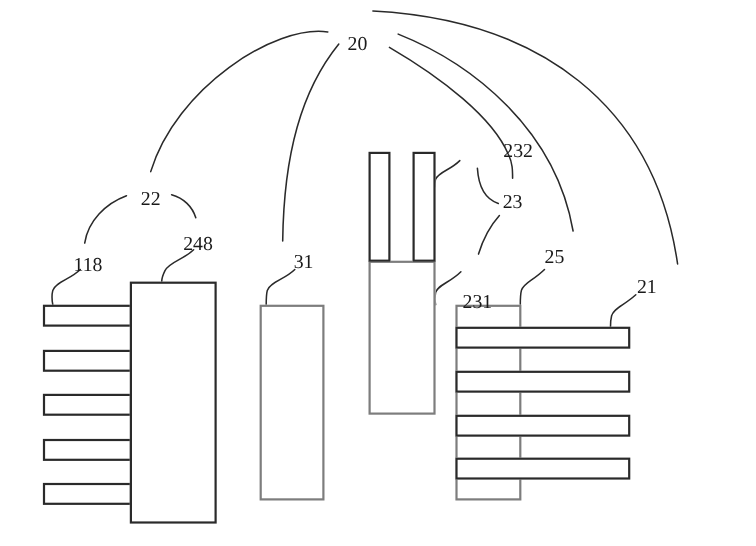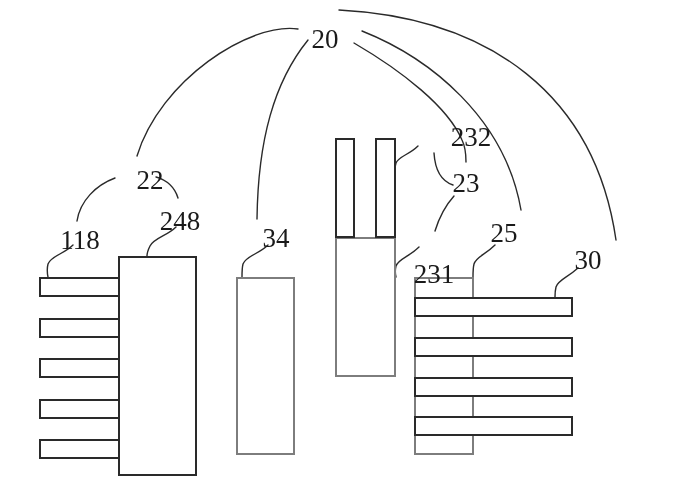--- a/index.html
+++ b/index.html
@@ -13,21 +13,21 @@
   .lines{position:absolute;left:0;top:0;width:687px;height:496px;}
   .rect{
     position:absolute;
     box-sizing:border-box;
     background:#ffffff;
   }
   .r-dark{border:2px solid #2a2a2a;}
   .r-gray{border:2px solid #7d7d7d;}
   .lbl{
     position:absolute;
-    font-size:27px;
+    font-size:18px;
     line-height:20px;
     color:#1a1a1a;
     transform:translateX(-50%);
     white-space:nowrap;
   }
 </style>
 </head>
 <body>
 
 <div class="canvas">
@@ -67,23 +67,23 @@
   <div class="rect r-dark" style="left:335px;top:138px;width:20px;height:100px;"></div>
   <div class="rect r-dark" style="left:375px;top:138px;width:21px;height:100px;"></div>
 
   <div class="rect r-gray" style="left:414px;top:277px;width:60px;height:178px;"></div>
   <div class="rect r-dark" style="left:414px;top:297px;width:159px;height:20px;"></div>
   <div class="rect r-dark" style="left:414px;top:337px;width:159px;height:20px;"></div>
   <div class="rect r-dark" style="left:414px;top:377px;width:159px;height:20px;"></div>
   <div class="rect r-dark" style="left:414px;top:416px;width:159px;height:20px;"></div>
 
   <div class="lbl" style="left:325px;top:29px;">20</div>
-  <div class="lbl" style="left:150px;top:170px;text-align:center;">22</div>
+  <div class="lbl" style="left:137px;top:170px;text-align:center;">22</div>
   <div class="lbl" style="left:180px;top:211px;">248</div>
   <div class="lbl" style="left:80px;top:230px;">118</div>
-  <div class="lbl" style="left:276px;top:228px;">34</div>
+  <div class="lbl" style="left:276px;top:228px;">31</div>
   <div class="lbl" style="left:431px;top:127px;margin-left:40px;">232</div>
   <div class="lbl" style="left:466px;top:173px;text-align:right;">23</div>
   <div class="lbl" style="left:434px;top:229px;margin-top:35px;">231</div>
   <div class="lbl" style="left:504px;top:223px;">25</div>
-  <div class="lbl" style="left:588px;top:250px;">30</div>
+  <div class="lbl" style="left:588px;top:250px;">21</div>
 
 </div>
 
 </body></html>

